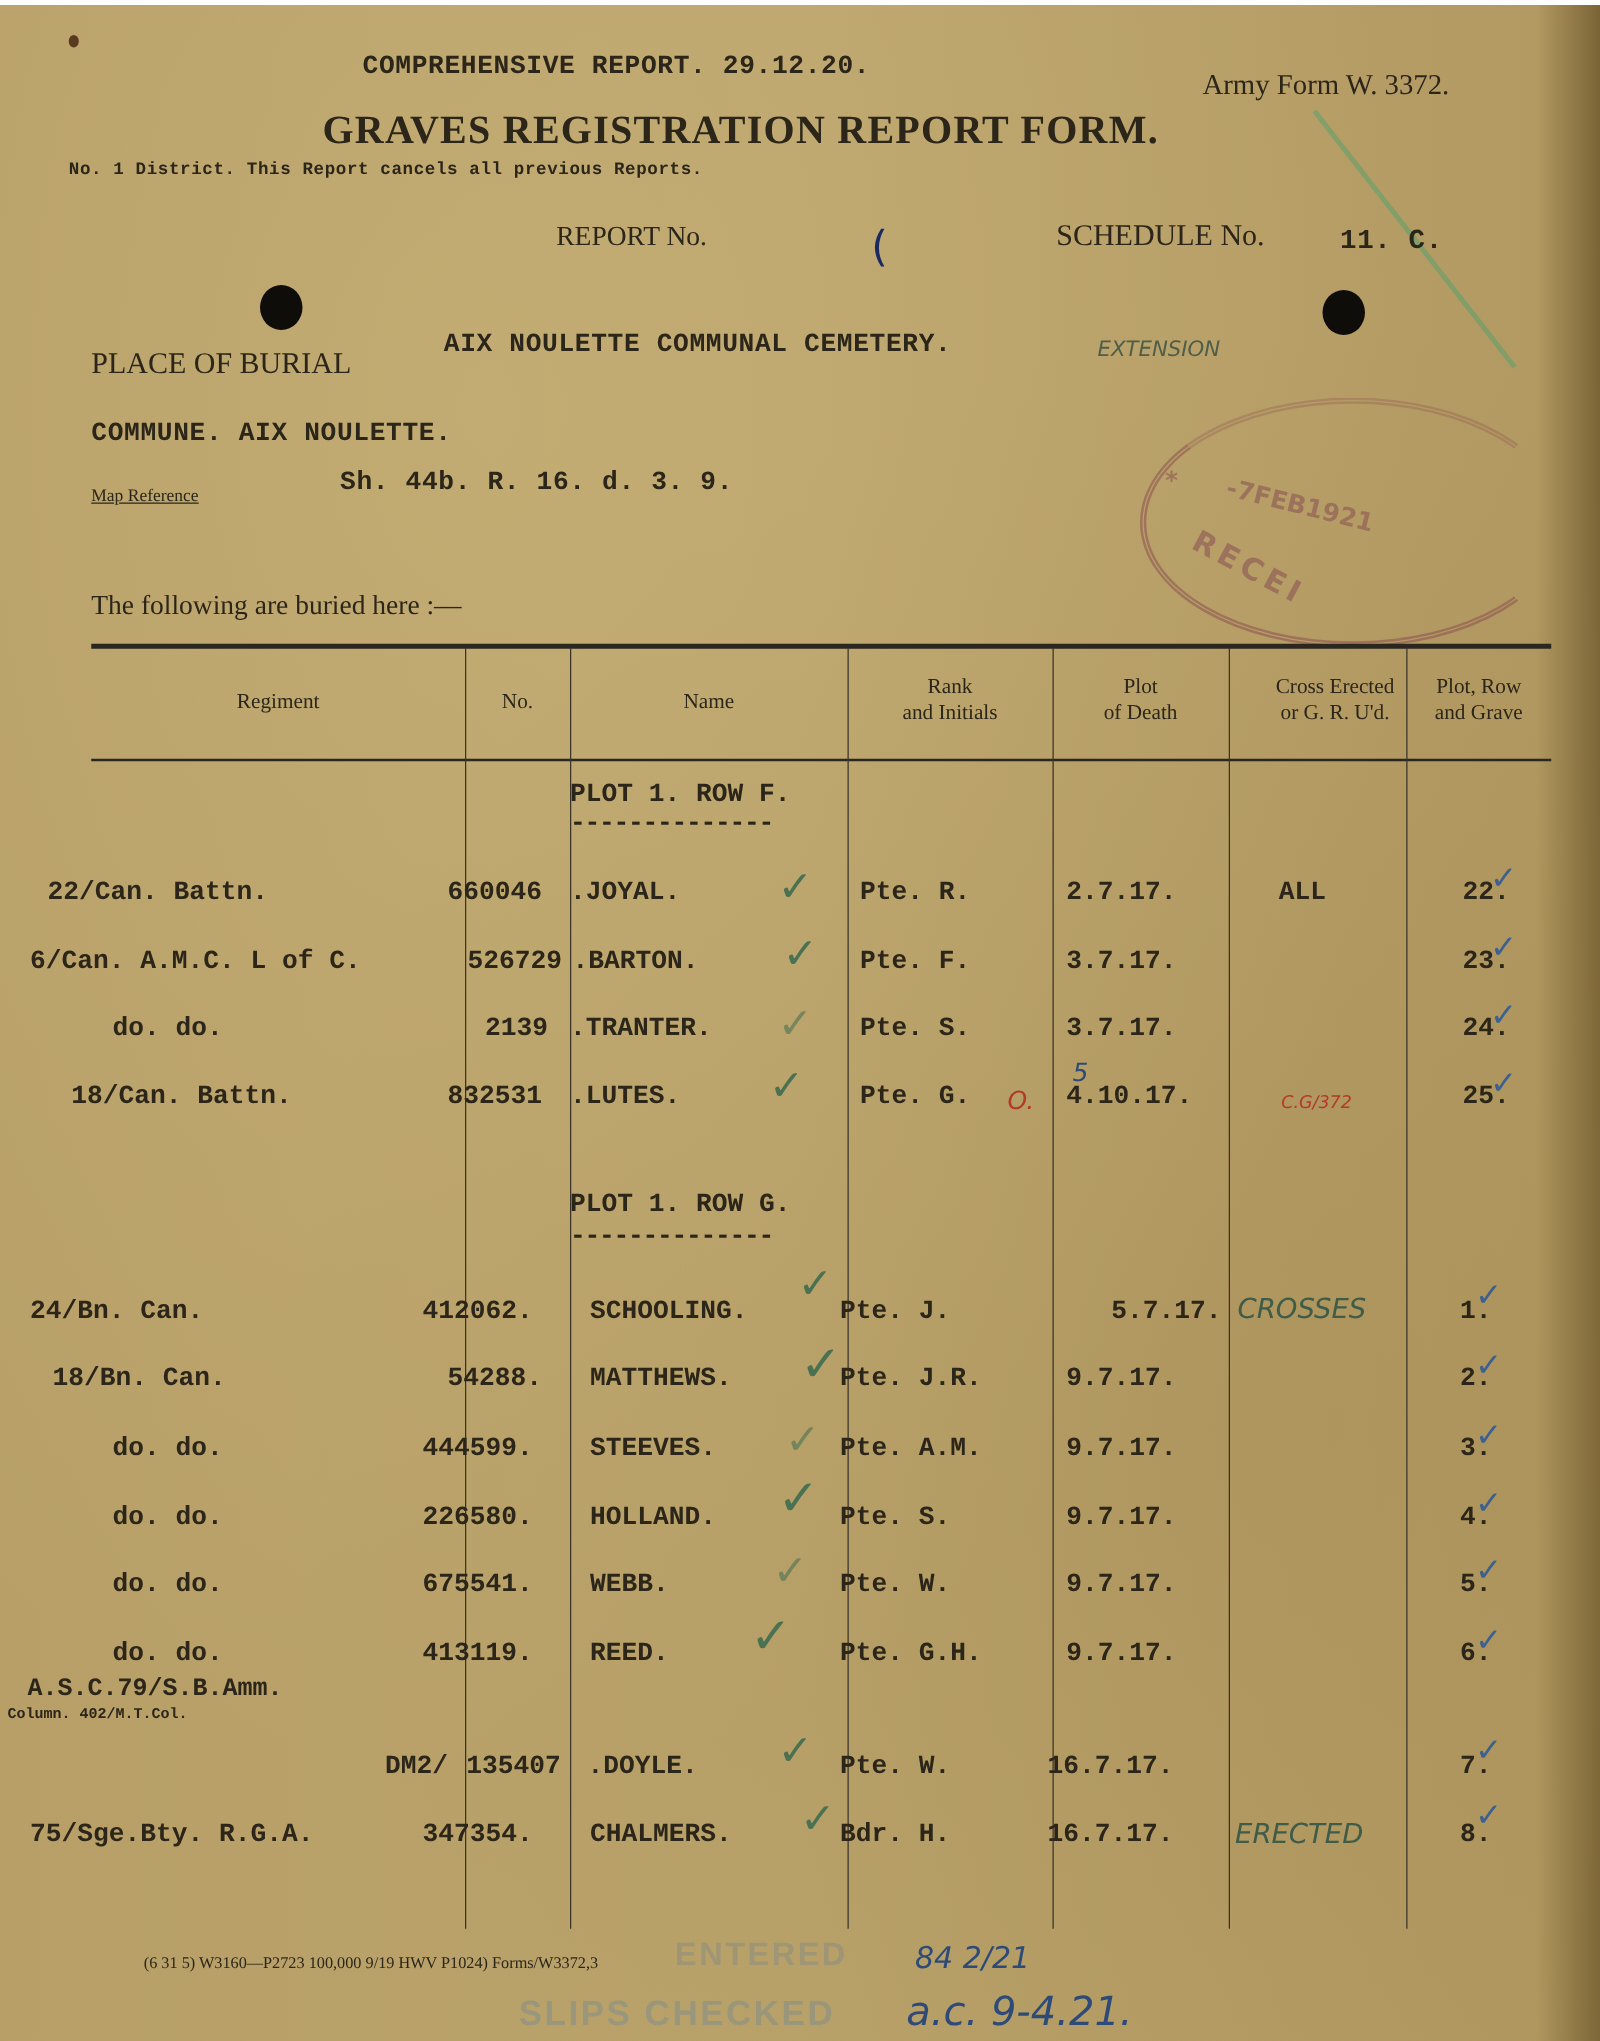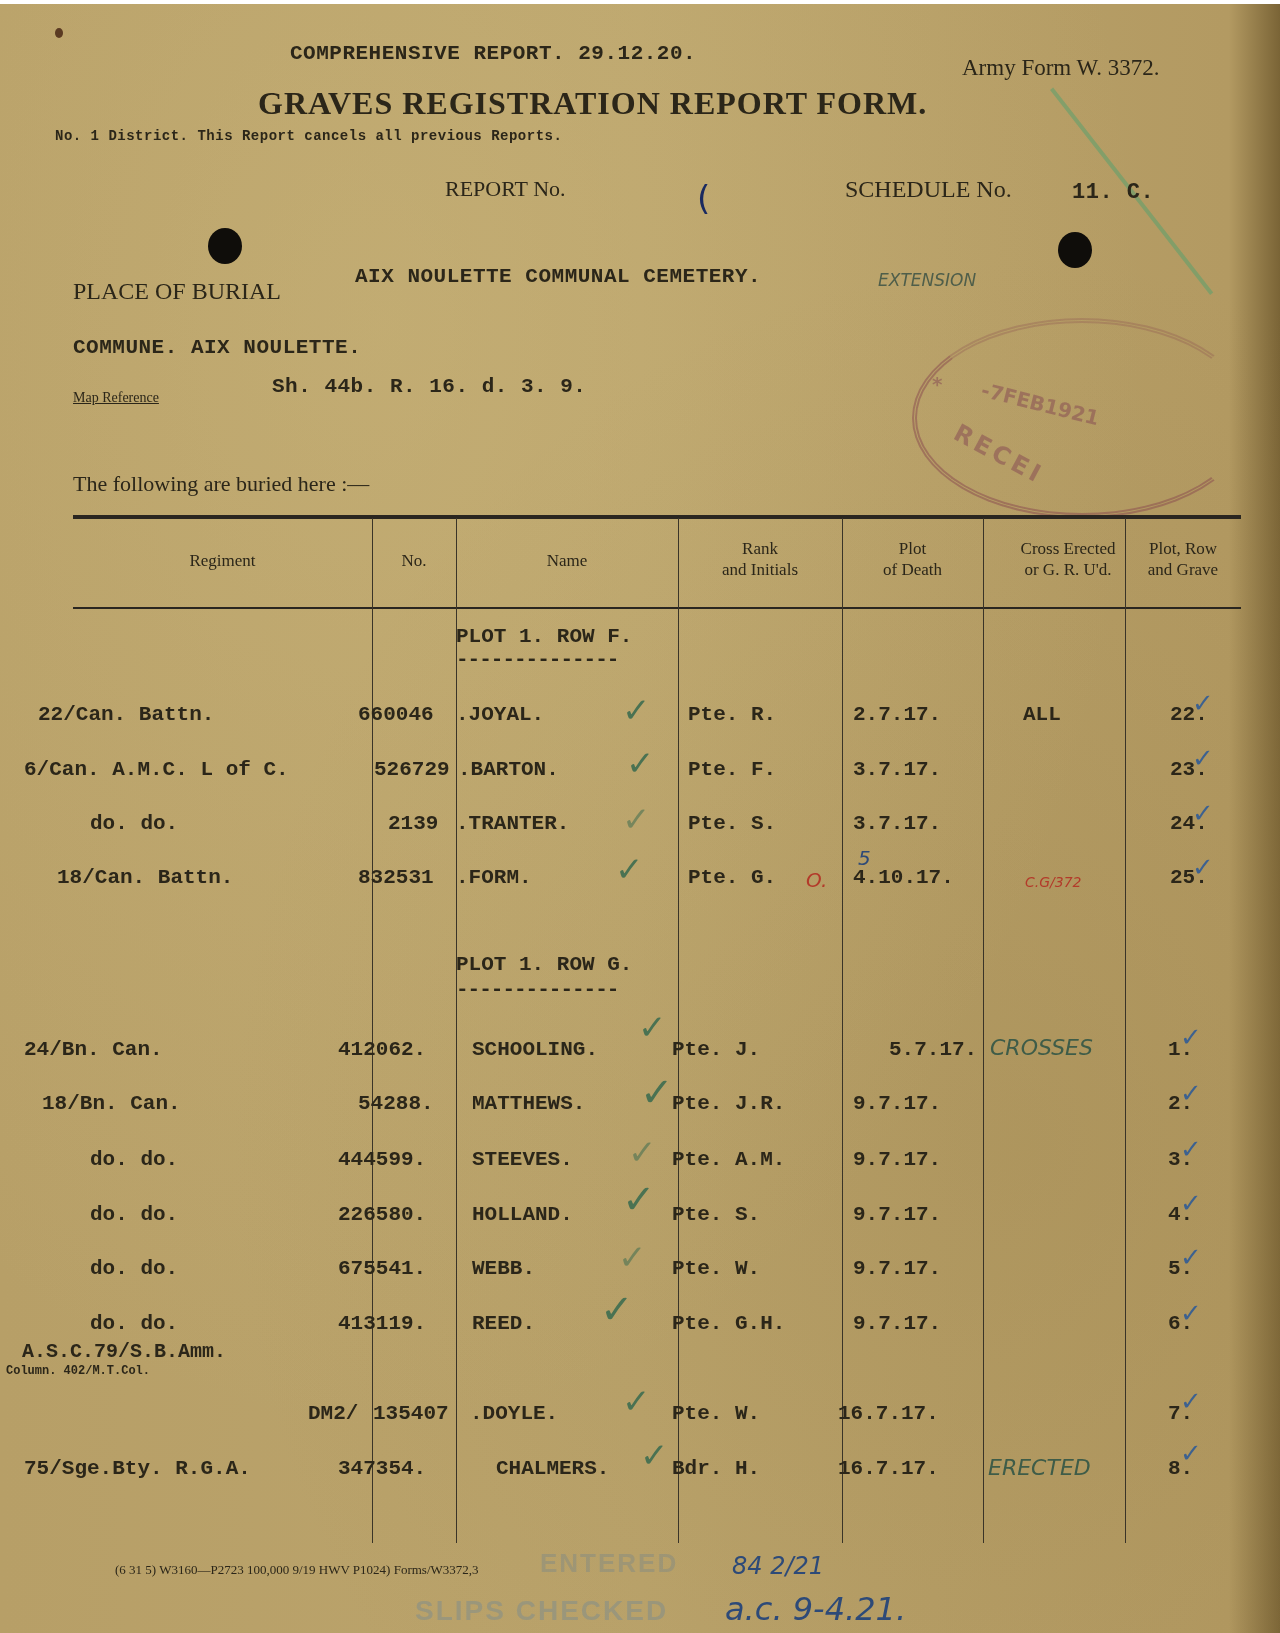--- a/index.html
+++ b/index.html
@@ -125,21 +125,21 @@
   <div class="tick" style="left:622px;top:802px;opacity:0.6;">✓</div>
   <div class="cell" style="left:688px;top:812px;">Pte. S.</div>
   <div class="cell" style="left:853px;top:812px;">3.7.17.</div>
   <div class="cell" style="left:1170px;top:812px;">24.</div>
   <div class="tick-blue" style="left:1192px;top:800px;">✓</div>
 </div>
 
 <div>
   <div class="cell" style="left:57px;top:866px;">18/Can. Battn.</div>
   <div class="cell" style="left:358px;top:866px;">832531</div>
-  <div class="cell" style="left:456px;top:866px;">.FORM.</div>
+  <div class="cell" style="left:456px;top:866px;">.LUTES.</div>
   <div class="tick" style="left:615px;top:852px;">✓</div>
   <div class="cell" style="left:688px;top:866px;">Pte. G.</div>
   <div class="abs hand-red" style="left:806px;top:868px;font-size:20px;">O.</div>
   <div class="cell" style="left:853px;top:866px;">4.10.17.</div>
   <div class="abs hand-blue" style="left:858px;top:846px;font-size:20px;">5</div>
   <div class="abs hand-red" style="left:1025px;top:874px;font-size:14px;">C.G/372</div>
   <div class="cell" style="left:1170px;top:866px;">25.</div>
   <div class="tick-blue" style="left:1192px;top:854px;">✓</div>
 </div>
 
@@ -222,21 +222,21 @@
   <div class="tick" style="left:622px;top:1384px;">✓</div>
   <div class="cell" style="left:672px;top:1402px;">Pte. W.</div>
   <div class="cell" style="left:838px;top:1402px;">16.7.17.</div>
   <div class="cell" style="left:1168px;top:1402px;">7.</div>
   <div class="tick-blue" style="left:1180px;top:1388px;">✓</div>
 </div>
 
 <div>
   <div class="cell" style="left:24px;top:1457px;">75/Sge.Bty. R.G.A.</div>
   <div class="cell" style="left:338px;top:1457px;">347354.</div>
-  <div class="cell" style="left:472px;top:1457px;margin-left:24px;">CHALMERS.</div>
+  <div class="cell" style="left:472px;top:1457px;">CHALMERS.</div>
   <div class="tick" style="left:640px;top:1438px;">✓</div>
   <div class="cell" style="left:672px;top:1457px;">Bdr. H.</div>
   <div class="cell" style="left:838px;top:1457px;">16.7.17.</div>
   <div class="abs hand-green" style="left:988px;top:1455px;font-size:22px;color:#3e5c48;">ERECTED</div>
   <div class="cell" style="left:1168px;top:1457px;">8.</div>
   <div class="tick-blue" style="left:1180px;top:1440px;">✓</div>
 </div>
 
 <div class="abs serif" style="left:115px;top:1562px;font-size:13px;">(6 31 5)  W3160—P2723  100,000  9/19  HWV P1024)  Forms/W3372,3</div>
 <div class="abs" style="left:540px;top:1548px;font-size:26px;font-weight:bold;color:rgba(110,130,140,0.35);font-family:'Liberation Sans',sans-serif;letter-spacing:2px;">ENTERED</div>

